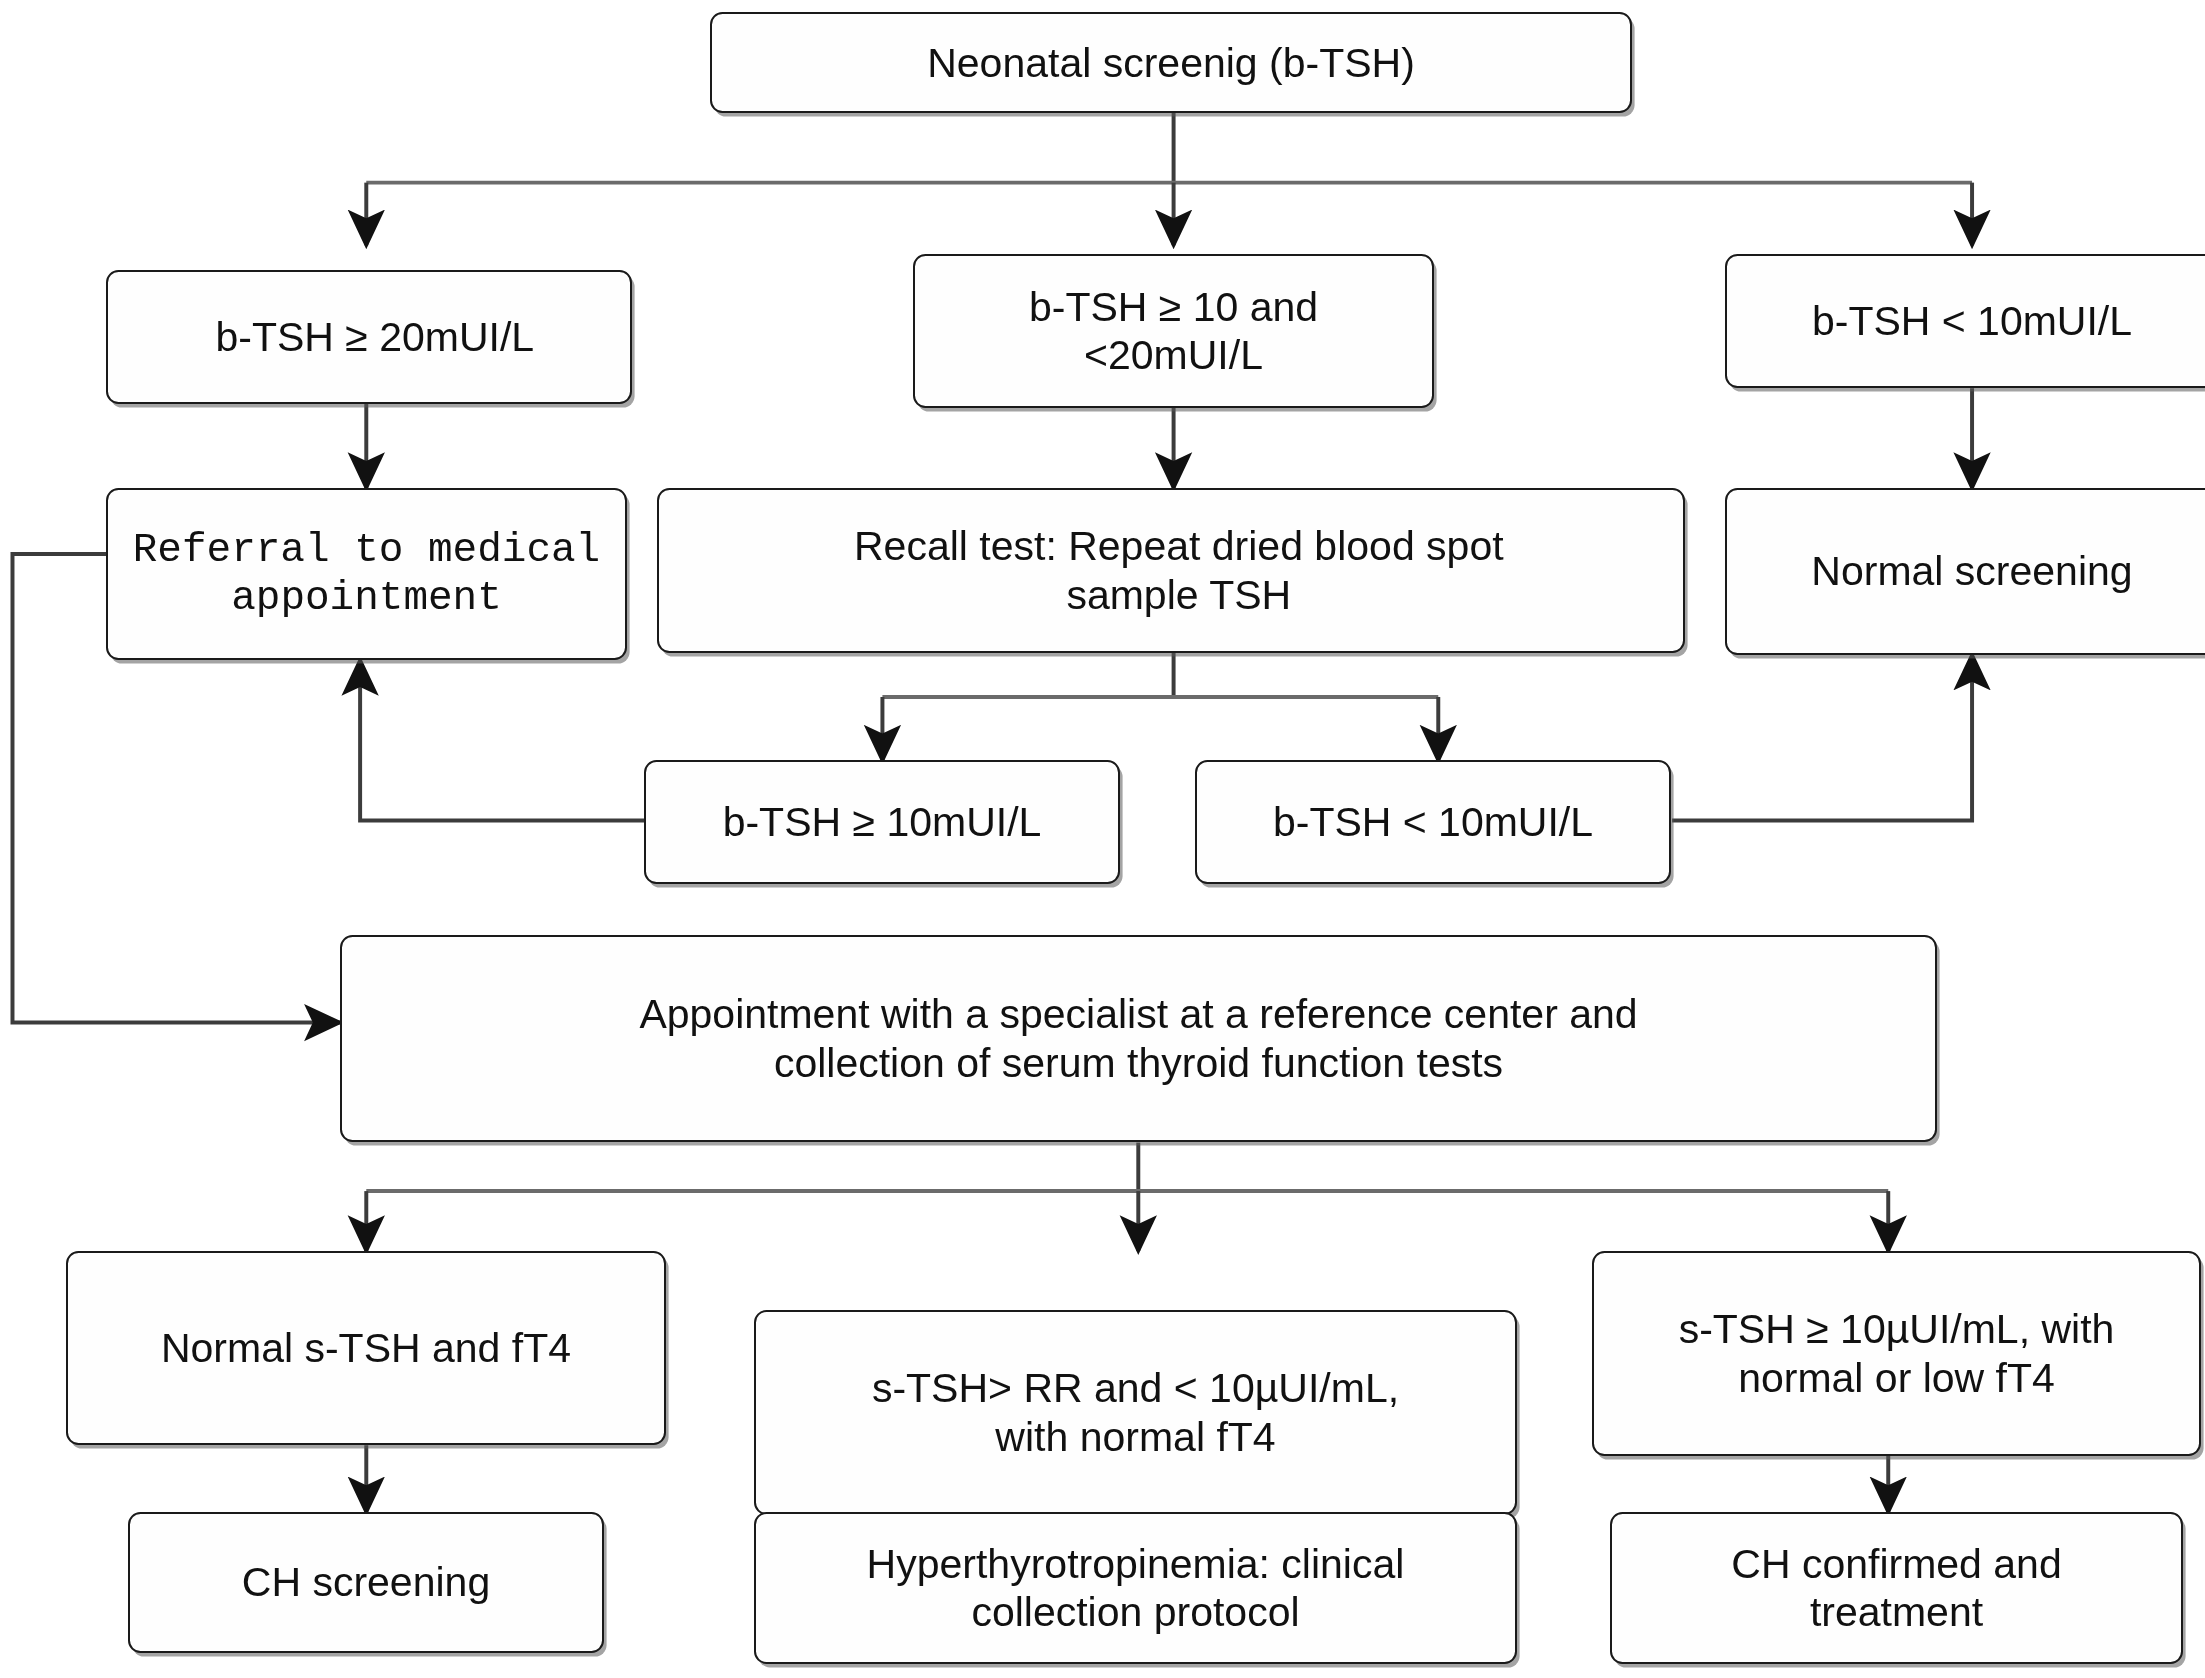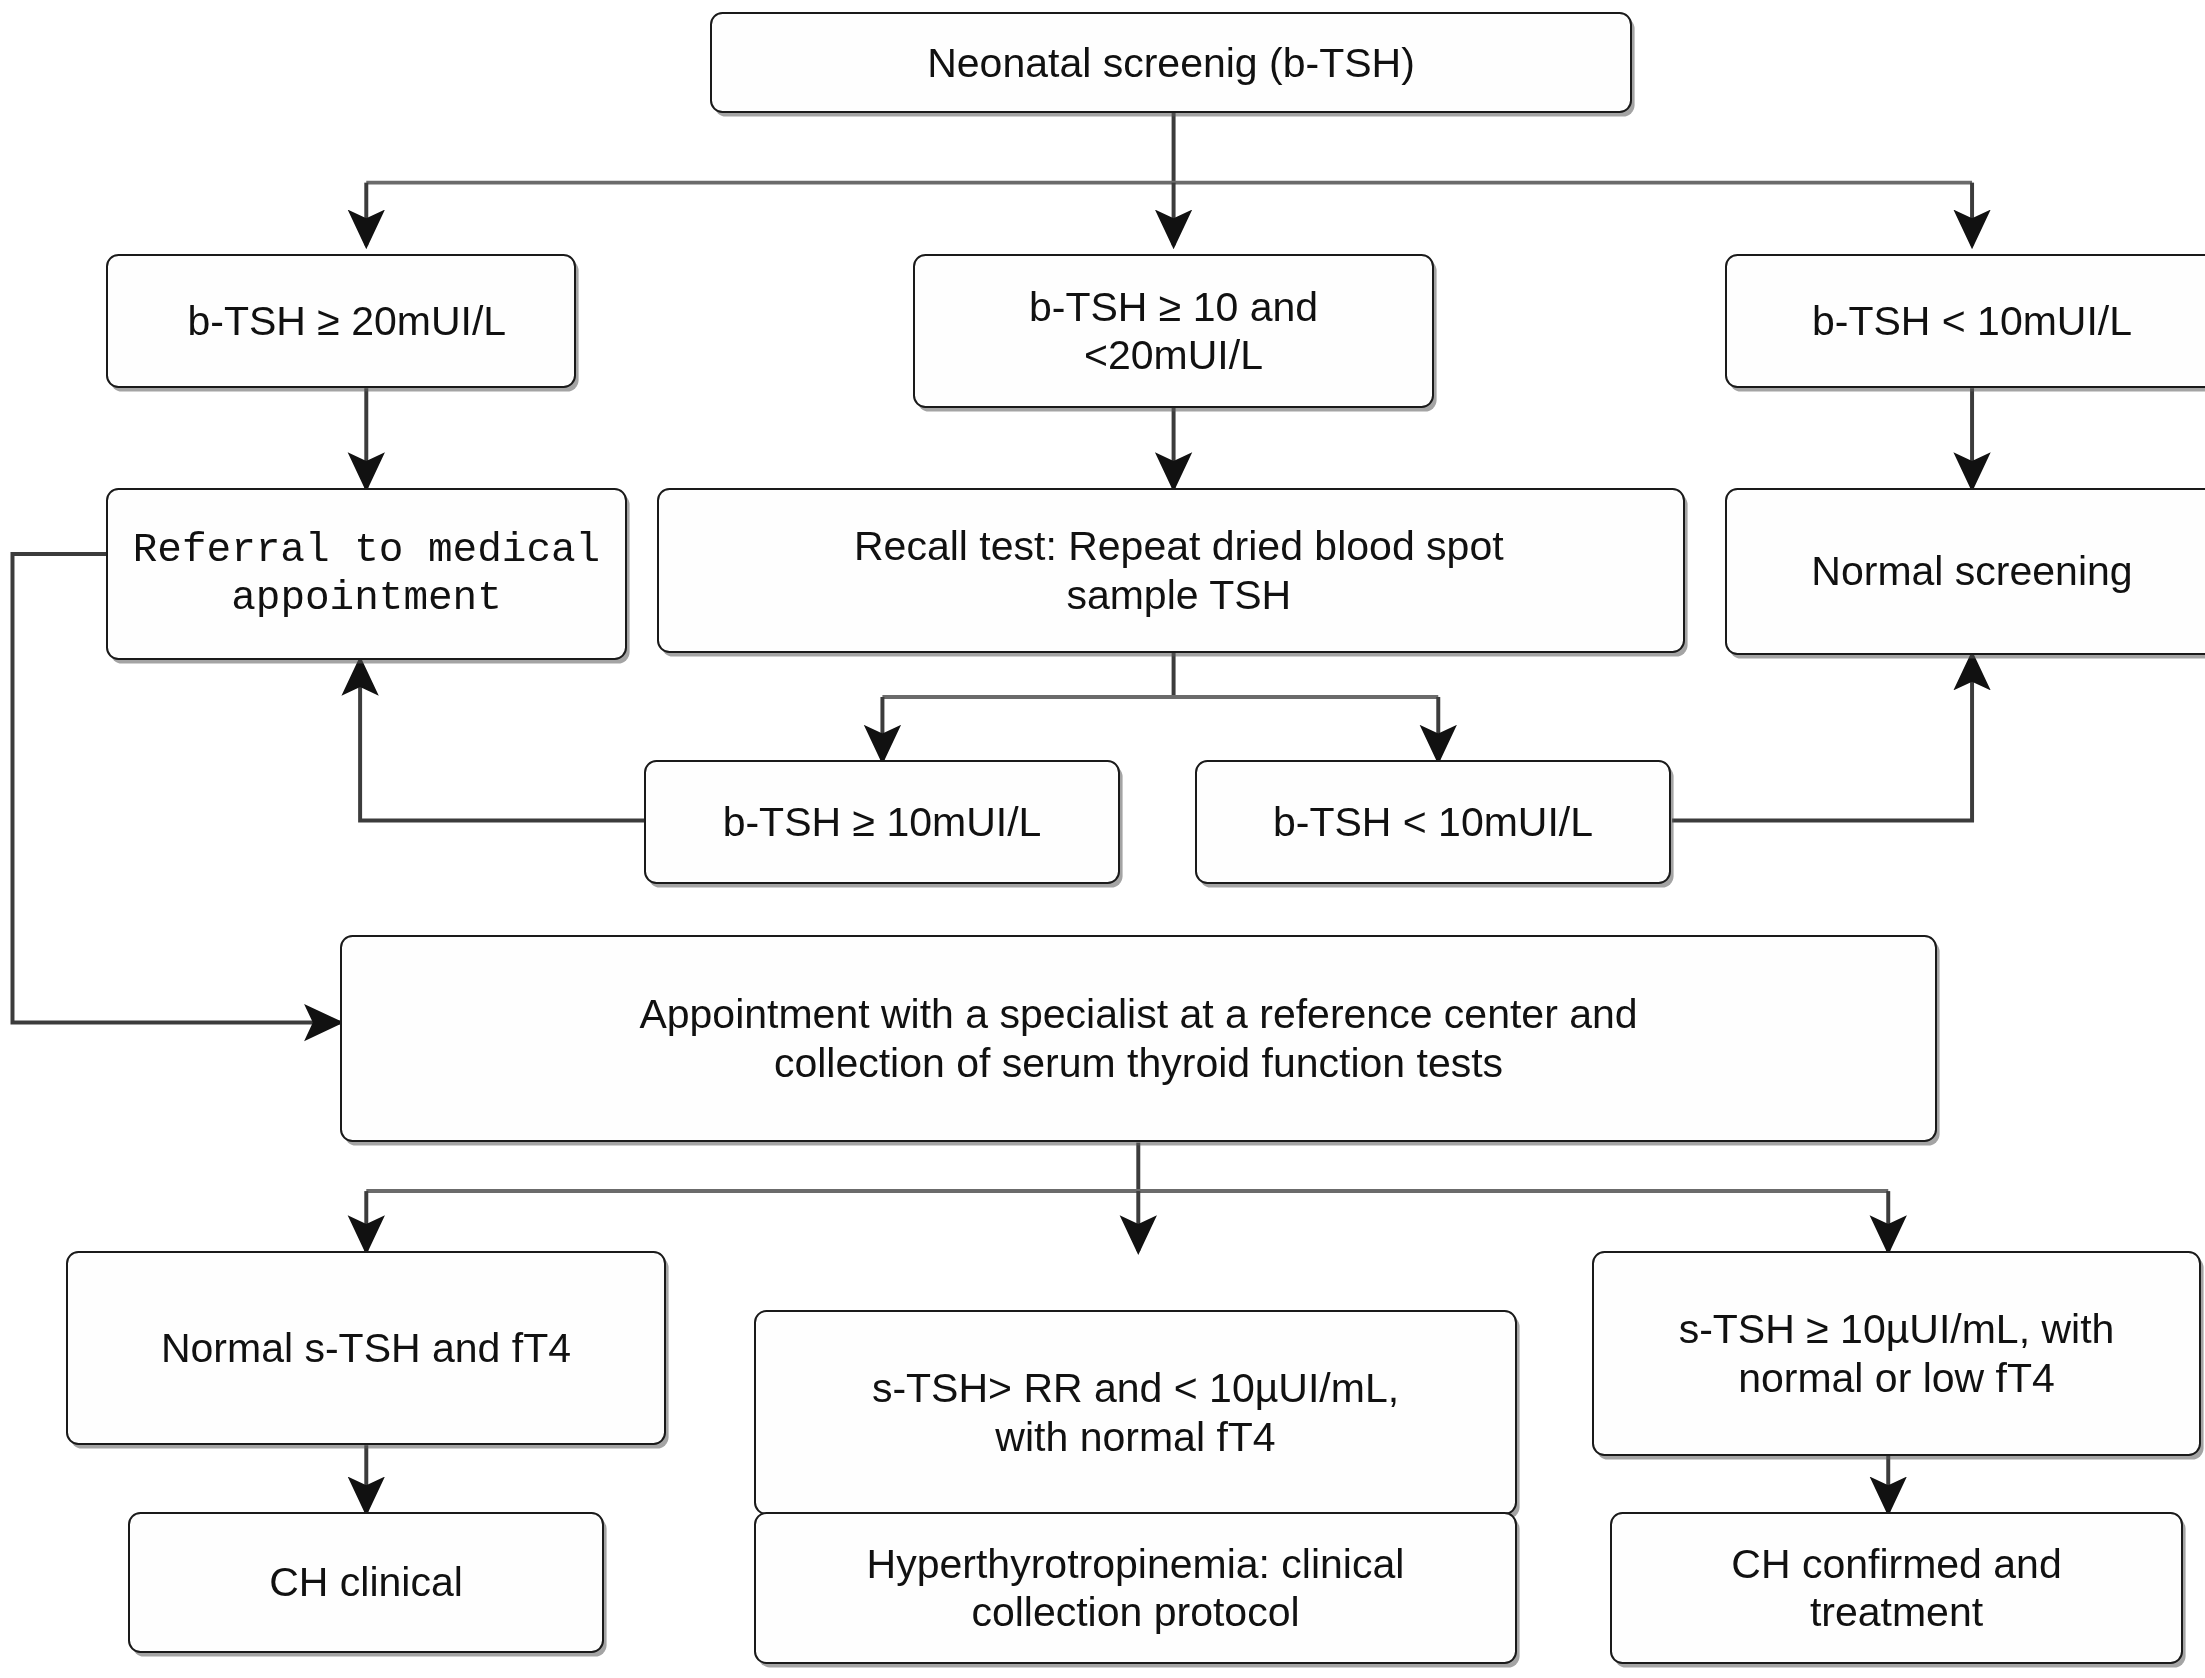--- a/index.html
+++ b/index.html
@@ -97,21 +97,21 @@
       <path d="M1290,1650 L1290,1714" marker-end="url(#arrowhead)" stroke="#3c3c3c"></path>
 
       <path d="M2140,1650 L2140,1714" marker-end="url(#arrowhead)" stroke="#3c3c3c"></path>
     </g>
   </svg>
 
   <div class="node" style="left:710px; top:12.4px; width:922px; height:101px;">
     <span class="label">Neonatal screenig (b-TSH)</span>
   </div>
 
-  <div class="node" style="left:106px; top:254px; width:470px; height:134px;padding-left:24px;">
+  <div class="node" style="left:106px; top:270px; width:526px; height:134px;padding-left:24px;">
     <span class="label">b-TSH ≥ 20mUI/L</span>
   </div>
 
   <div class="node" style="left:913px; top:254px; width:521px; height:154px;">
     <span class="label">b-TSH ≥ 10 and
 &lt;20mUI/L</span>
   </div>
 
   <div class="node" style="left:1725px; top:254px; width:494px; height:134px;">
     <span class="label">b-TSH &lt; 10mUI/L</span>
@@ -152,21 +152,21 @@
     <span class="label">s-TSH&gt; RR and &lt; 10µUI/mL,
 with normal fT4</span>
   </div>
 
   <div class="node" style="left:1592px; top:1251px; width:609px; height:205px;">
     <span class="label">s-TSH ≥ 10µUI/mL, with
 normal or low fT4</span>
   </div>
 
   <div class="node" style="left:128px; top:1512px; width:476px; height:141px;">
-    <span class="label">CH clinical</span>
+    <span class="label">CH screening</span>
   </div>
 
   <div class="node" style="left:754px; top:1512px; width:763px; height:152px;">
     <span class="label">Hyperthyrotropinemia: clinical
 collection protocol</span>
   </div>
 
   <div class="node" style="left:1610px; top:1512px; width:573px; height:152px;">
     <span class="label">CH confirmed and
 treatment</span>

